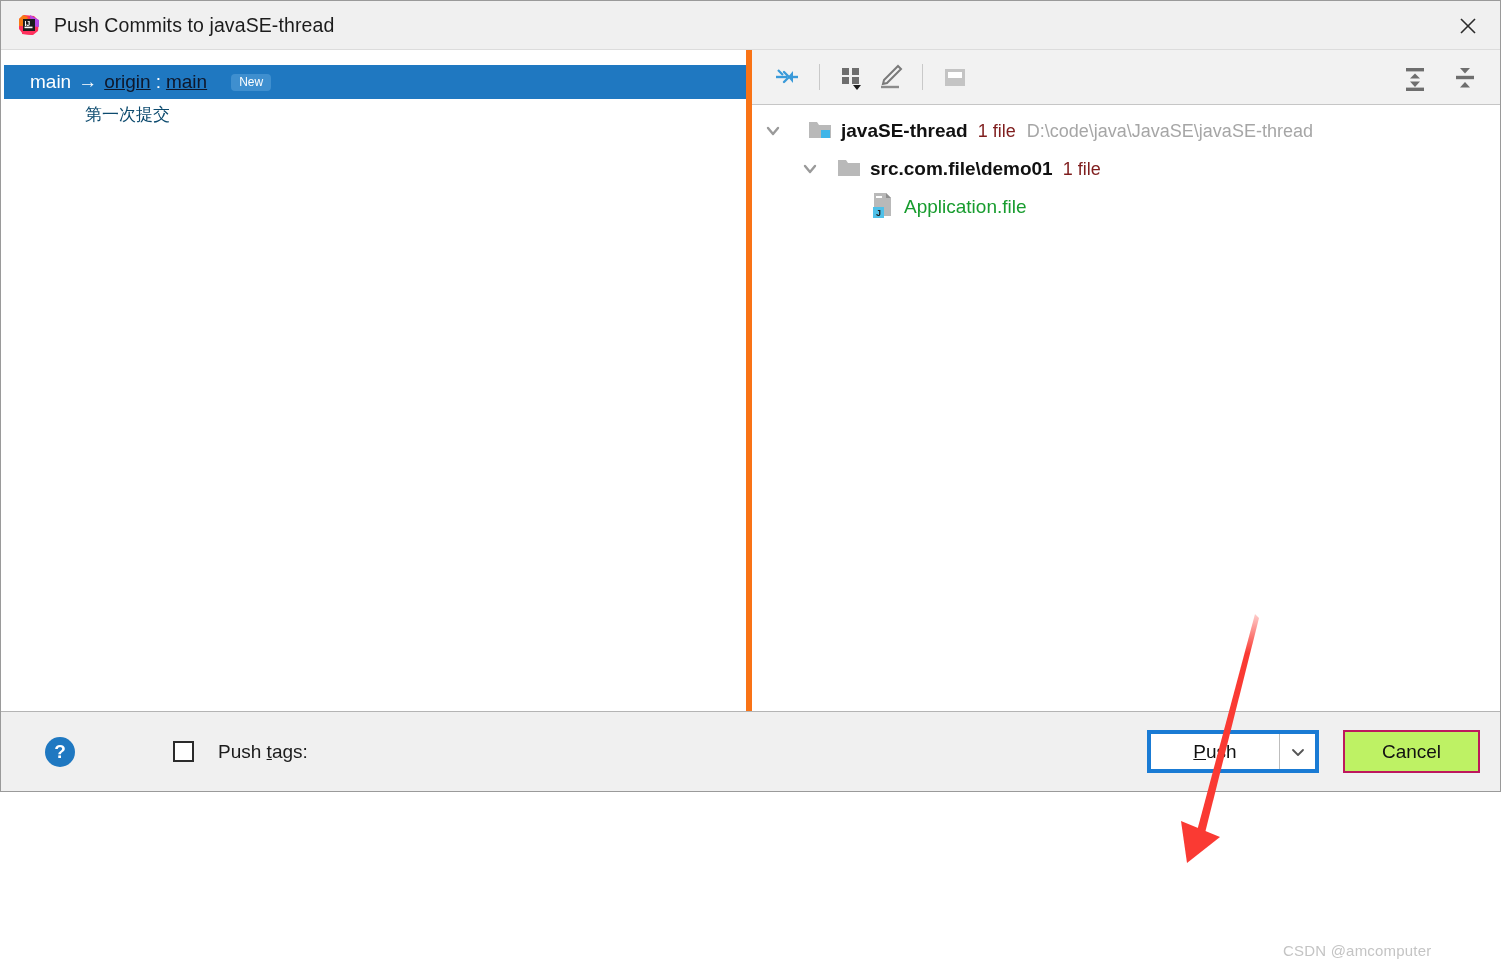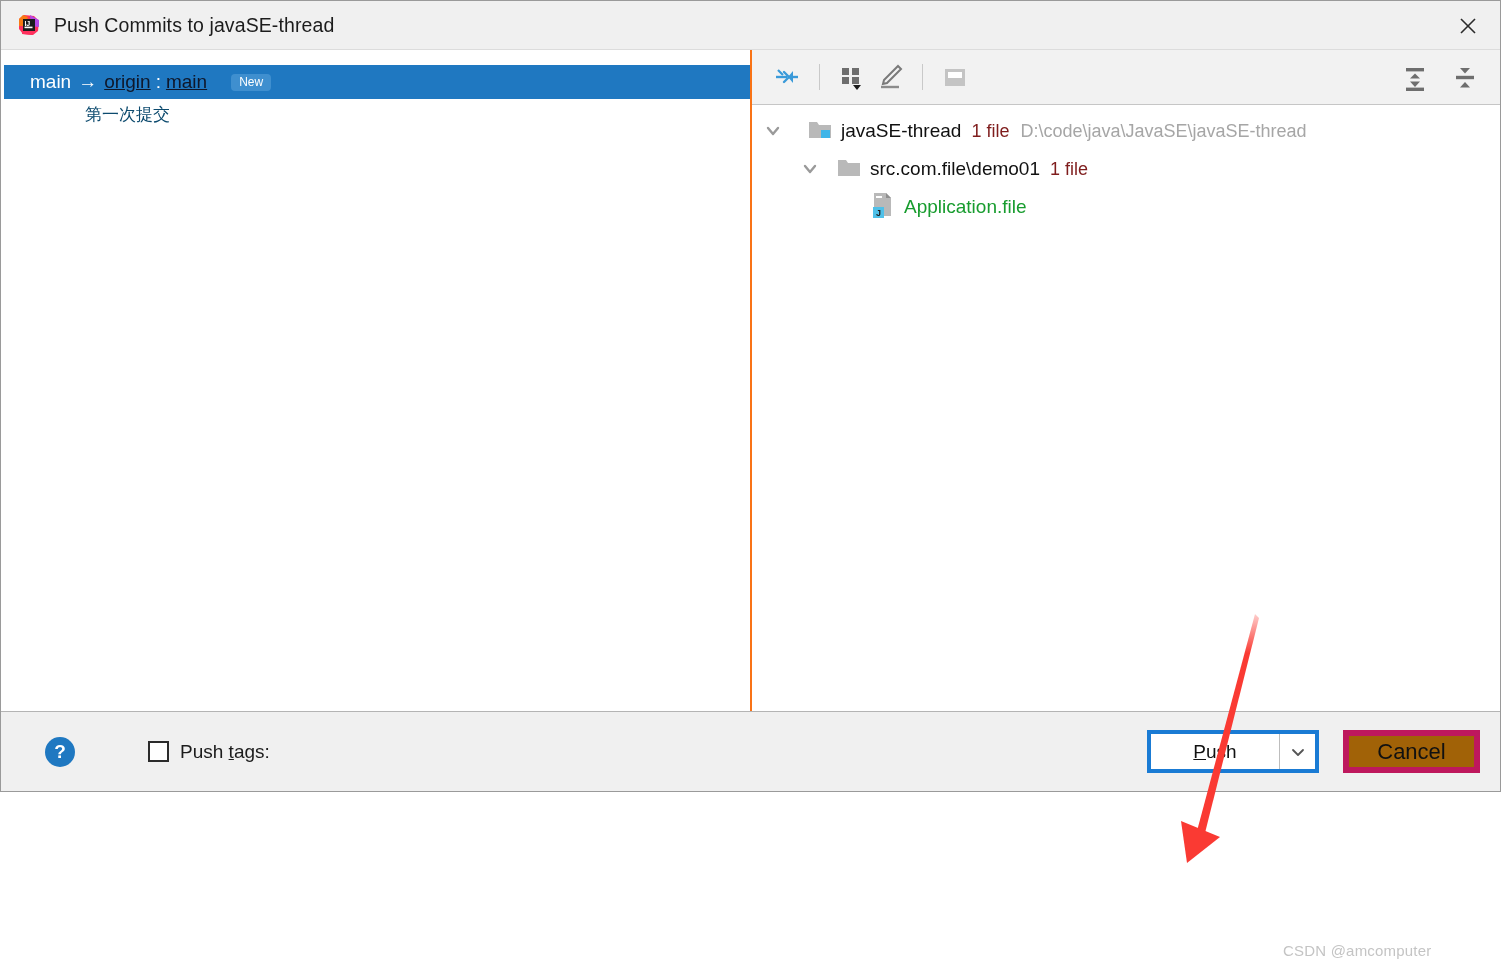--- a/index.html
+++ b/index.html
@@ -45,21 +45,21 @@
   .close-btn svg { display: block; }
 
   
   .body-split {
     flex: 1; display: flex; min-height: 0;
     border-bottom: 1px solid #b4b4b4;
   }
   .left-pane {
     width: 751px; min-width: 751px;
     background: #ffffff;
-    border-right: 2px solid #f97316;
+    border-right: 6px solid #f97316;
     display: flex; flex-direction: column;
     position: relative;
   }
   .left-gap { height: 15px; background: #ffffff; }
 
   .commit-row {
     height: 34px;
     background: #1f78c1;
     display: flex; align-items: center;
     padding-left: 29px;
@@ -143,21 +143,21 @@
     white-space: nowrap;
     cursor: default;
   }
   .tree-row.clickable { cursor: pointer; }
   .twisty {
     width: 26px; height: 26px; flex: none;
     display: flex; align-items: center; justify-content: center;
     cursor: pointer;
   }
   .sp { flex: none; }
-  .node-name { font-size: 19px; color: #111111; font-weight: normal; }
+  .node-name { font-size: 19px; color: #111111; font-weight: bold; }
   .node-count { font-size: 18px; color: #7f1d1d; margin-left: 10px; }
   .node-path { font-size: 18px; color: #a6a6a6; margin-left: 11px; }
   .file-name { font-size: 19px; color: #179c2e; }
   .ic { flex: none; margin-right: 9px; display: block; }
 
   
   .bottom {
     height: 79px; min-height: 79px;
     background: #f0f0f0;
     display: flex; align-items: center;
@@ -166,21 +166,22 @@
   }
   .help-btn {
     width: 30px; height: 30px; border-radius: 50%;
     background: #1f78c1; color: #ffffff;
     display: flex; align-items: center; justify-content: center;
     font-size: 19px; font-weight: bold;
     margin-left: 24px; cursor: pointer; flex: none;
   }
   .pushtags-wrap {
     display: flex; 
-    margin-left: 73px;
+    margin-left: 98px;
+    gap: 13px;
   }
   .cbx {
     width: 21px; height: 21px;
     border: 2px solid #2b2b2b; background: #ffffff;
     flex: none; cursor: pointer;
   }
   .pushtags-label {
     font-size: 19px; color: #1c1c1c; margin-left: 11px; cursor: default;
   }
   .pushtags-label u { text-decoration: underline; }
@@ -214,23 +215,23 @@
   .push-arrow {
     width: 36px;
     background: #ffffff;
     border-left: 1px solid #bdbdbd;
     display: flex; align-items: center; justify-content: center;
     cursor: pointer;
   }
   .cancel-btn {
     margin-left: 24px;
     width: 137px; height: 43px;
-    background: #a16207; border: 6px solid #be185d;
-    display: flex; align-items: center; justify-content: center;
-    font-size: 22px; color: #111111;
+    background: #bef264; border: 2px solid #be185d;
+    display: flex; align-items: center; justify-content: center;
+    font-size: 19px; color: #111111;
     cursor: pointer;
   }
   .watermark {
     position: absolute;
     left: 1282px; top: 941px;
     font-size: 15px; color: #c4c4c4;
     white-space: nowrap;
     letter-spacing: .2px;
     pointer-events: none;
   }

